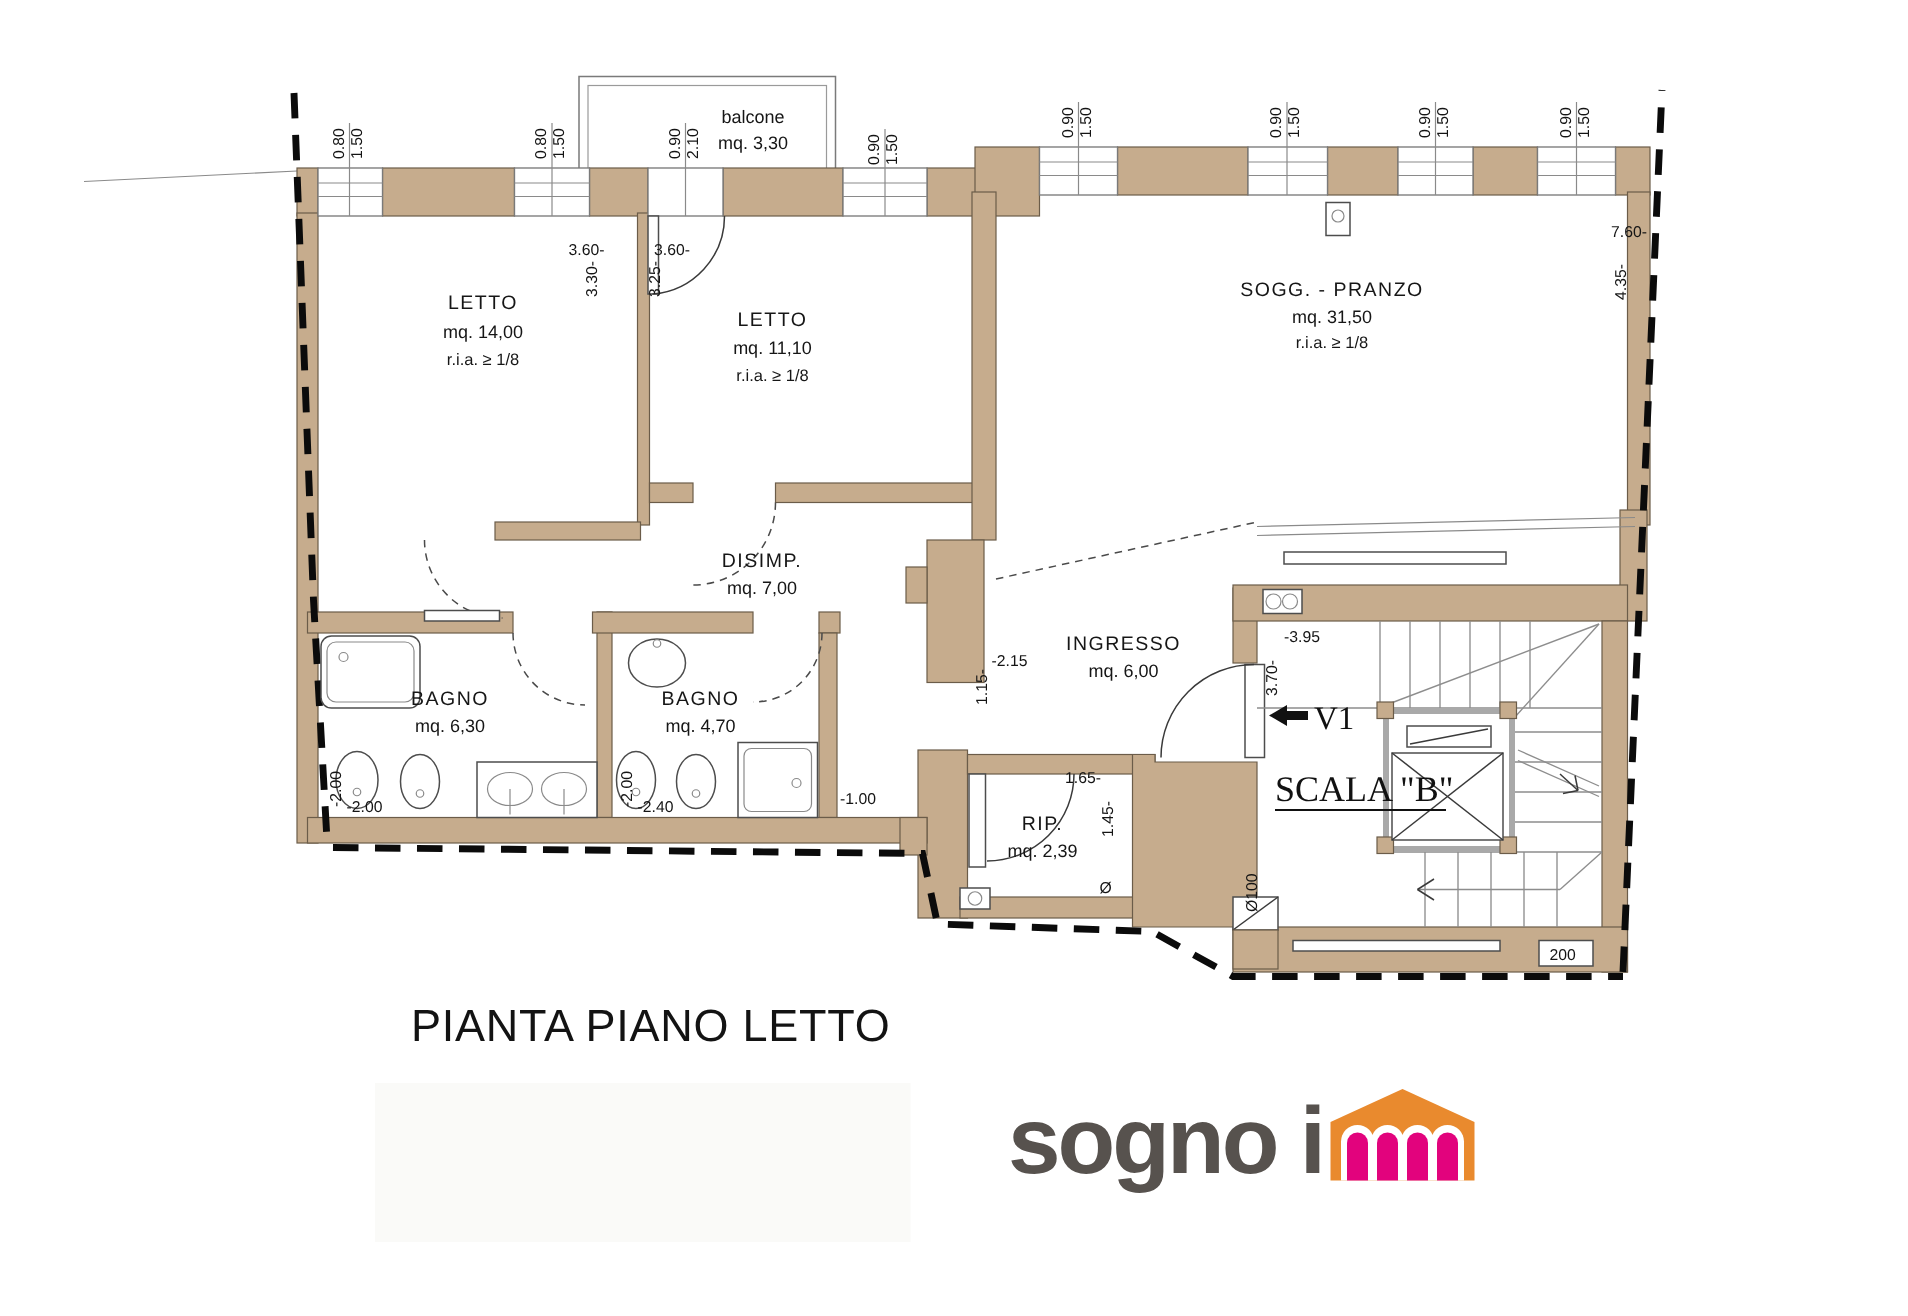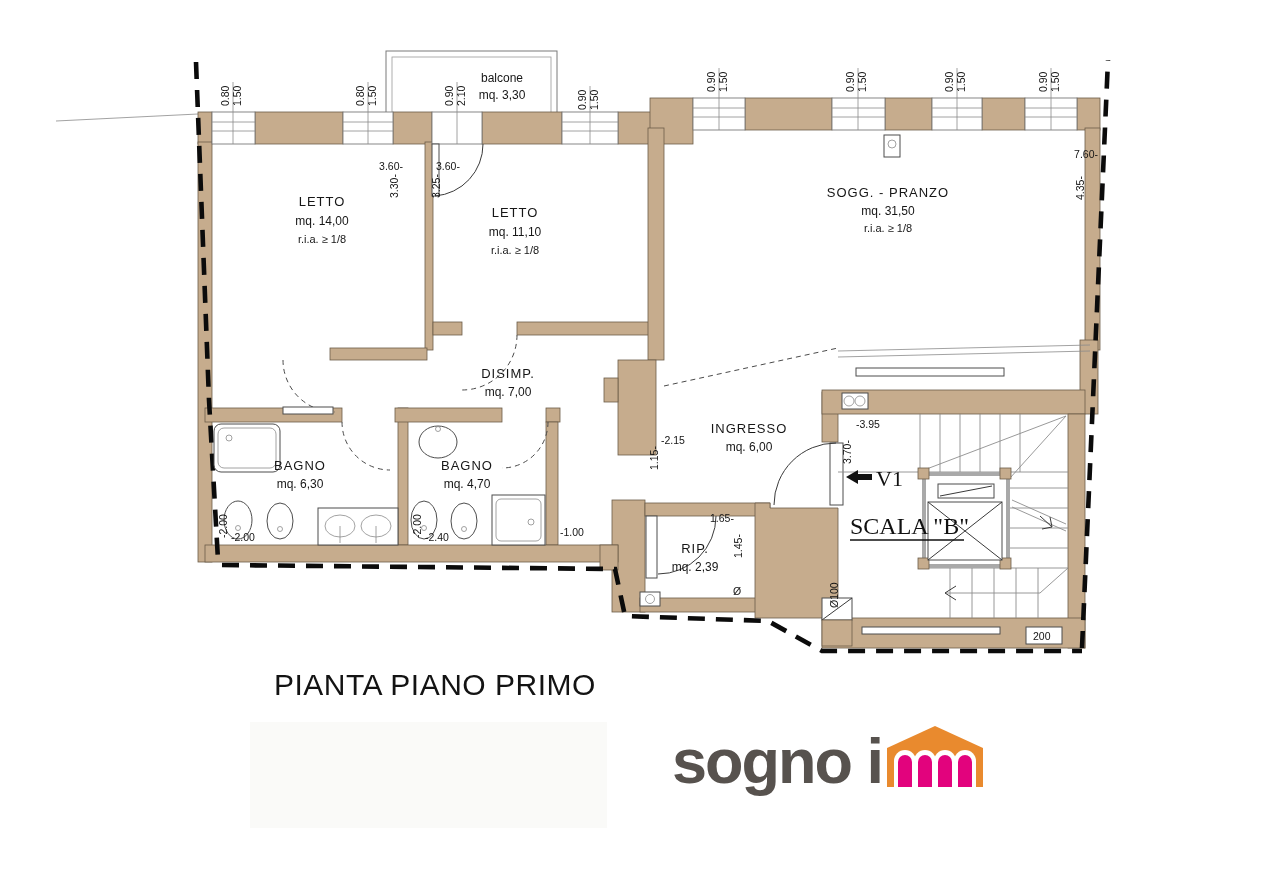--- a/index.html
+++ b/index.html
@@ -379,21 +379,21 @@
     <g>
       <polygon points="846,477 858,470 858,484" fill="#111"></polygon>
       <rect x="858" y="474" width="14" height="6" fill="#111"></rect>
     </g>
     <text class="serif" x="876" y="486" font-size="22" fill="#111">V1</text>
     <text class="serif" x="850" y="534" font-size="24" fill="#111">SCALA "B"</text>
     <line x1="850" y1="540" x2="964" y2="540" stroke="#111" stroke-width="1.4"></line>
   </g>
 </svg>
 
-<div class="page-title">PIANTA PIANO PRIMO</div>
+<div class="page-title">PIANTA PIANO LETTO</div>
 
 <div class="footer-box"></div>
 
 <div class="logo">
   <span>sogno i</span>
   <svg width="100" height="74" viewBox="0 0 100 74">
     <polygon points="2,63 2,24 50,2 98,24 98,63" fill="#e98a2e"></polygon>
     <rect x="9" y="37" width="82" height="26" fill="#ffffff"></rect>
     <circle cx="20" cy="37" r="11" fill="#ffffff"></circle>
     <circle cx="40" cy="37" r="11" fill="#ffffff"></circle>

